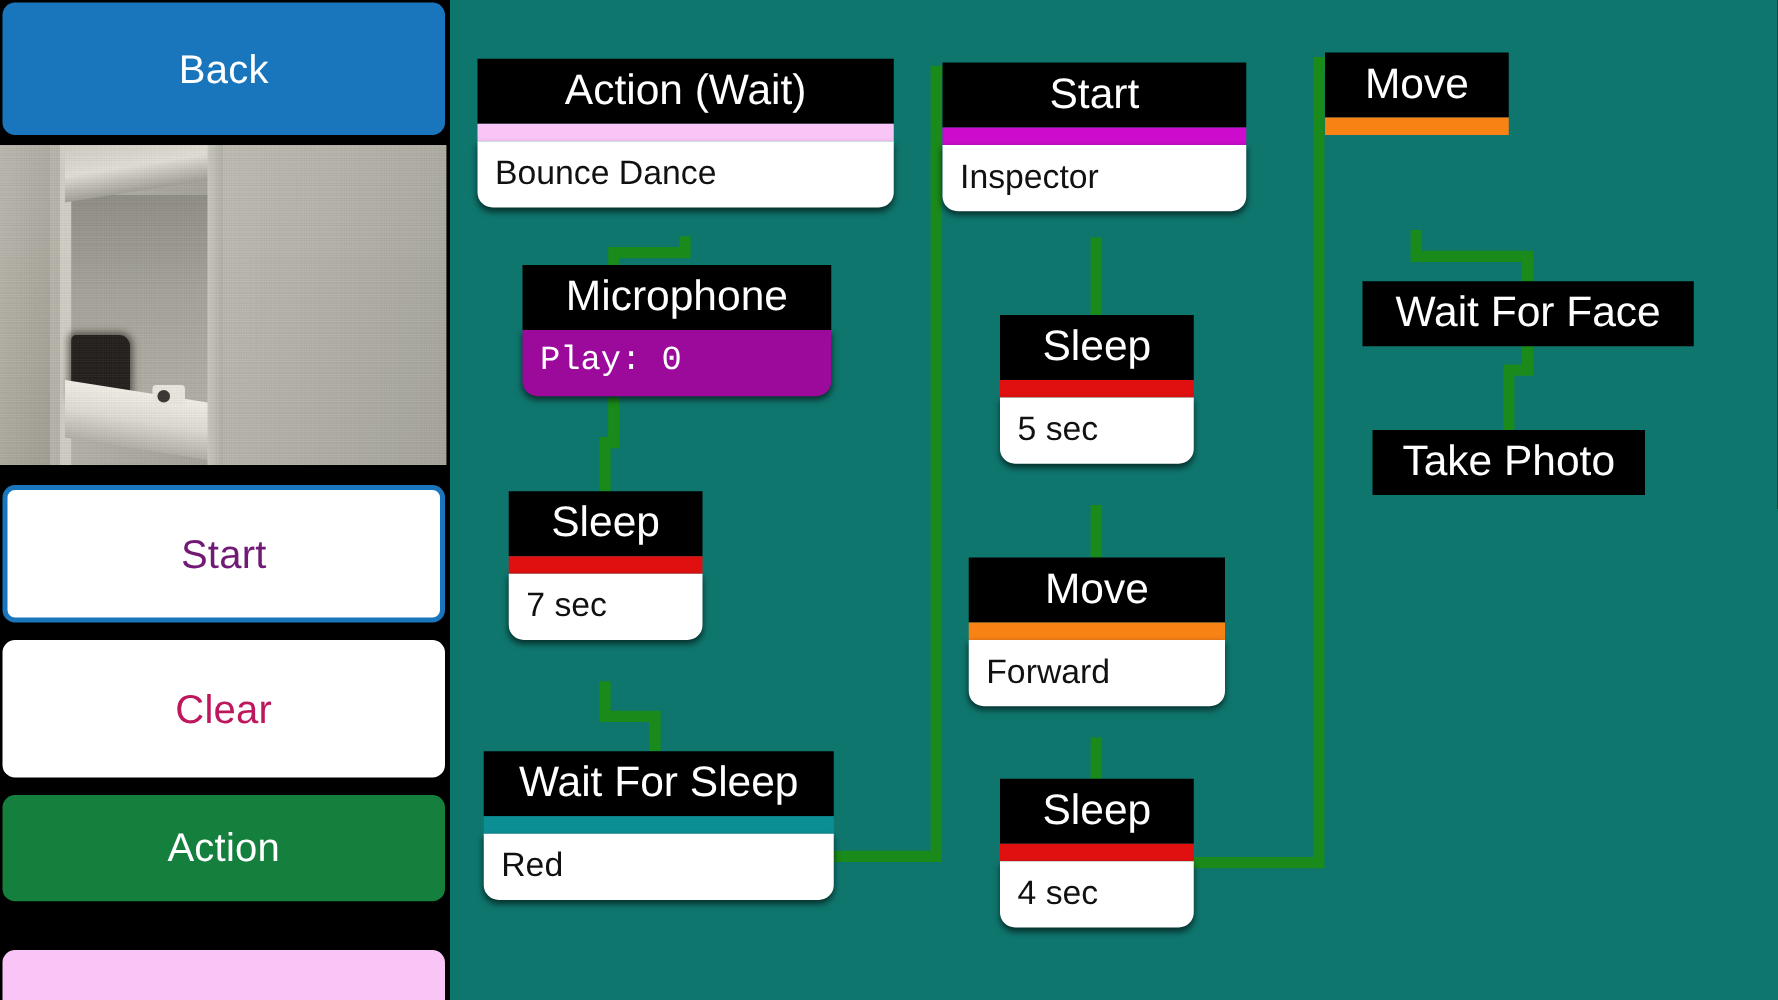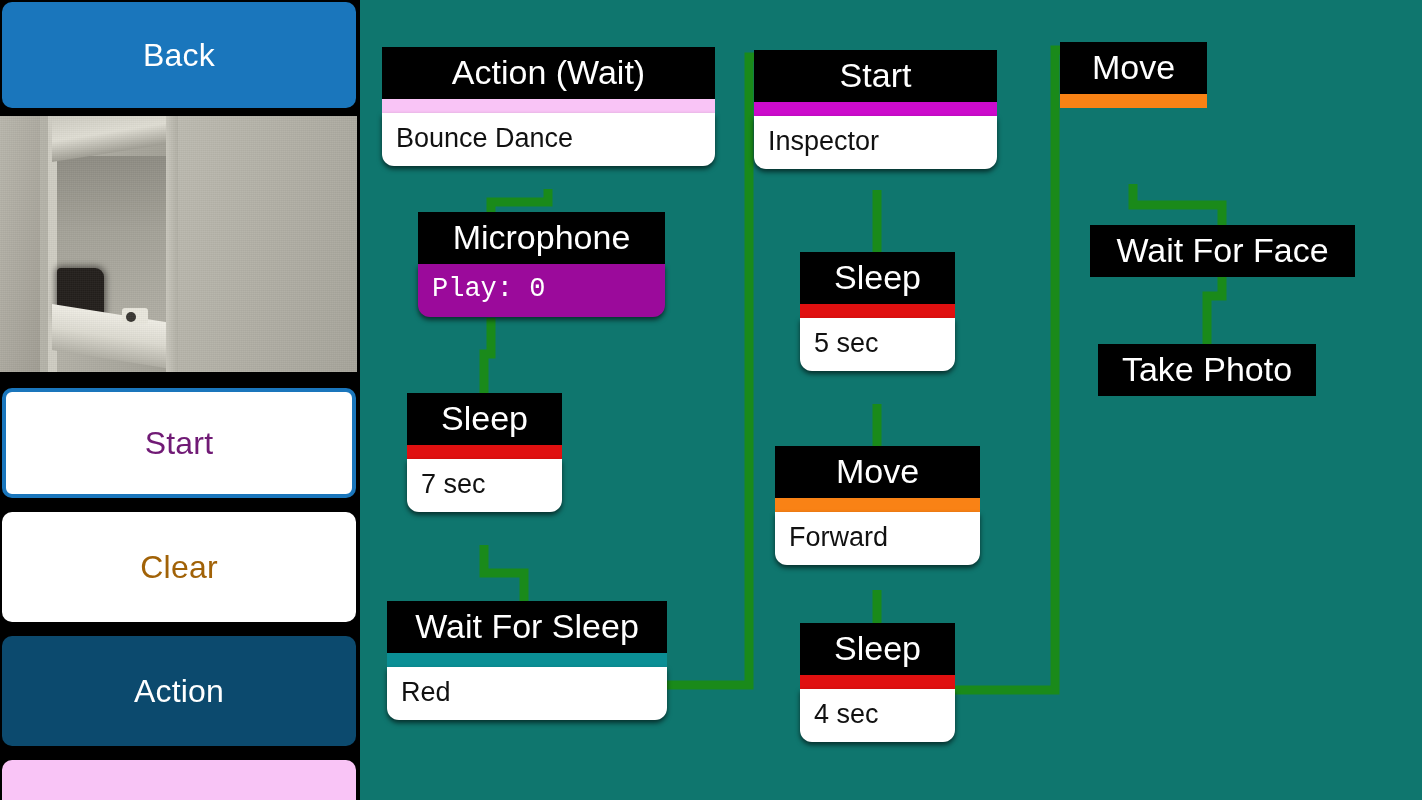--- a/index.html
+++ b/index.html
@@ -75,22 +75,22 @@
     background:linear-gradient(105deg,#bdbbb1 0%,#b3b1a7 45%,#a7a59b 100%);
   }
   #cam .grain{
     position:absolute;inset:0;opacity:.22;
     background-image:
       repeating-linear-gradient(0deg,rgba(255,255,255,.10) 0 1px,rgba(0,0,0,.10) 1px 2px),
       repeating-linear-gradient(90deg,rgba(255,255,255,.07) 0 1px,rgba(0,0,0,.07) 1px 2px);
   }
   #btn-start{top:388px;height:110px;background:#ffffff;color:#701a75;
     border:4px solid #1a76bc;}
-  #btn-clear{top:512px;height:110px;background:#ffffff;color:#a16207;}
-  #btn-action{top:636px;height:110px;background:#0c4a6e;color:#ffffff;}
+  #btn-clear{top:512px;height:110px;background:#ffffff;color:#be185d;}
+  #btn-action{top:636px;height:85px;background:#15803d;color:#ffffff;}
   #btn-pink{top:760px;height:110px;background:#f9c4f6;color:#000000;}
 
   
   #canvas{
     position:absolute;left:360px;top:0;width:1062px;height:800px;
     background:#0f766e;
     overflow:hidden;
   }
   #wires{position:absolute;left:0;top:0;width:1062px;height:800px;}
 

